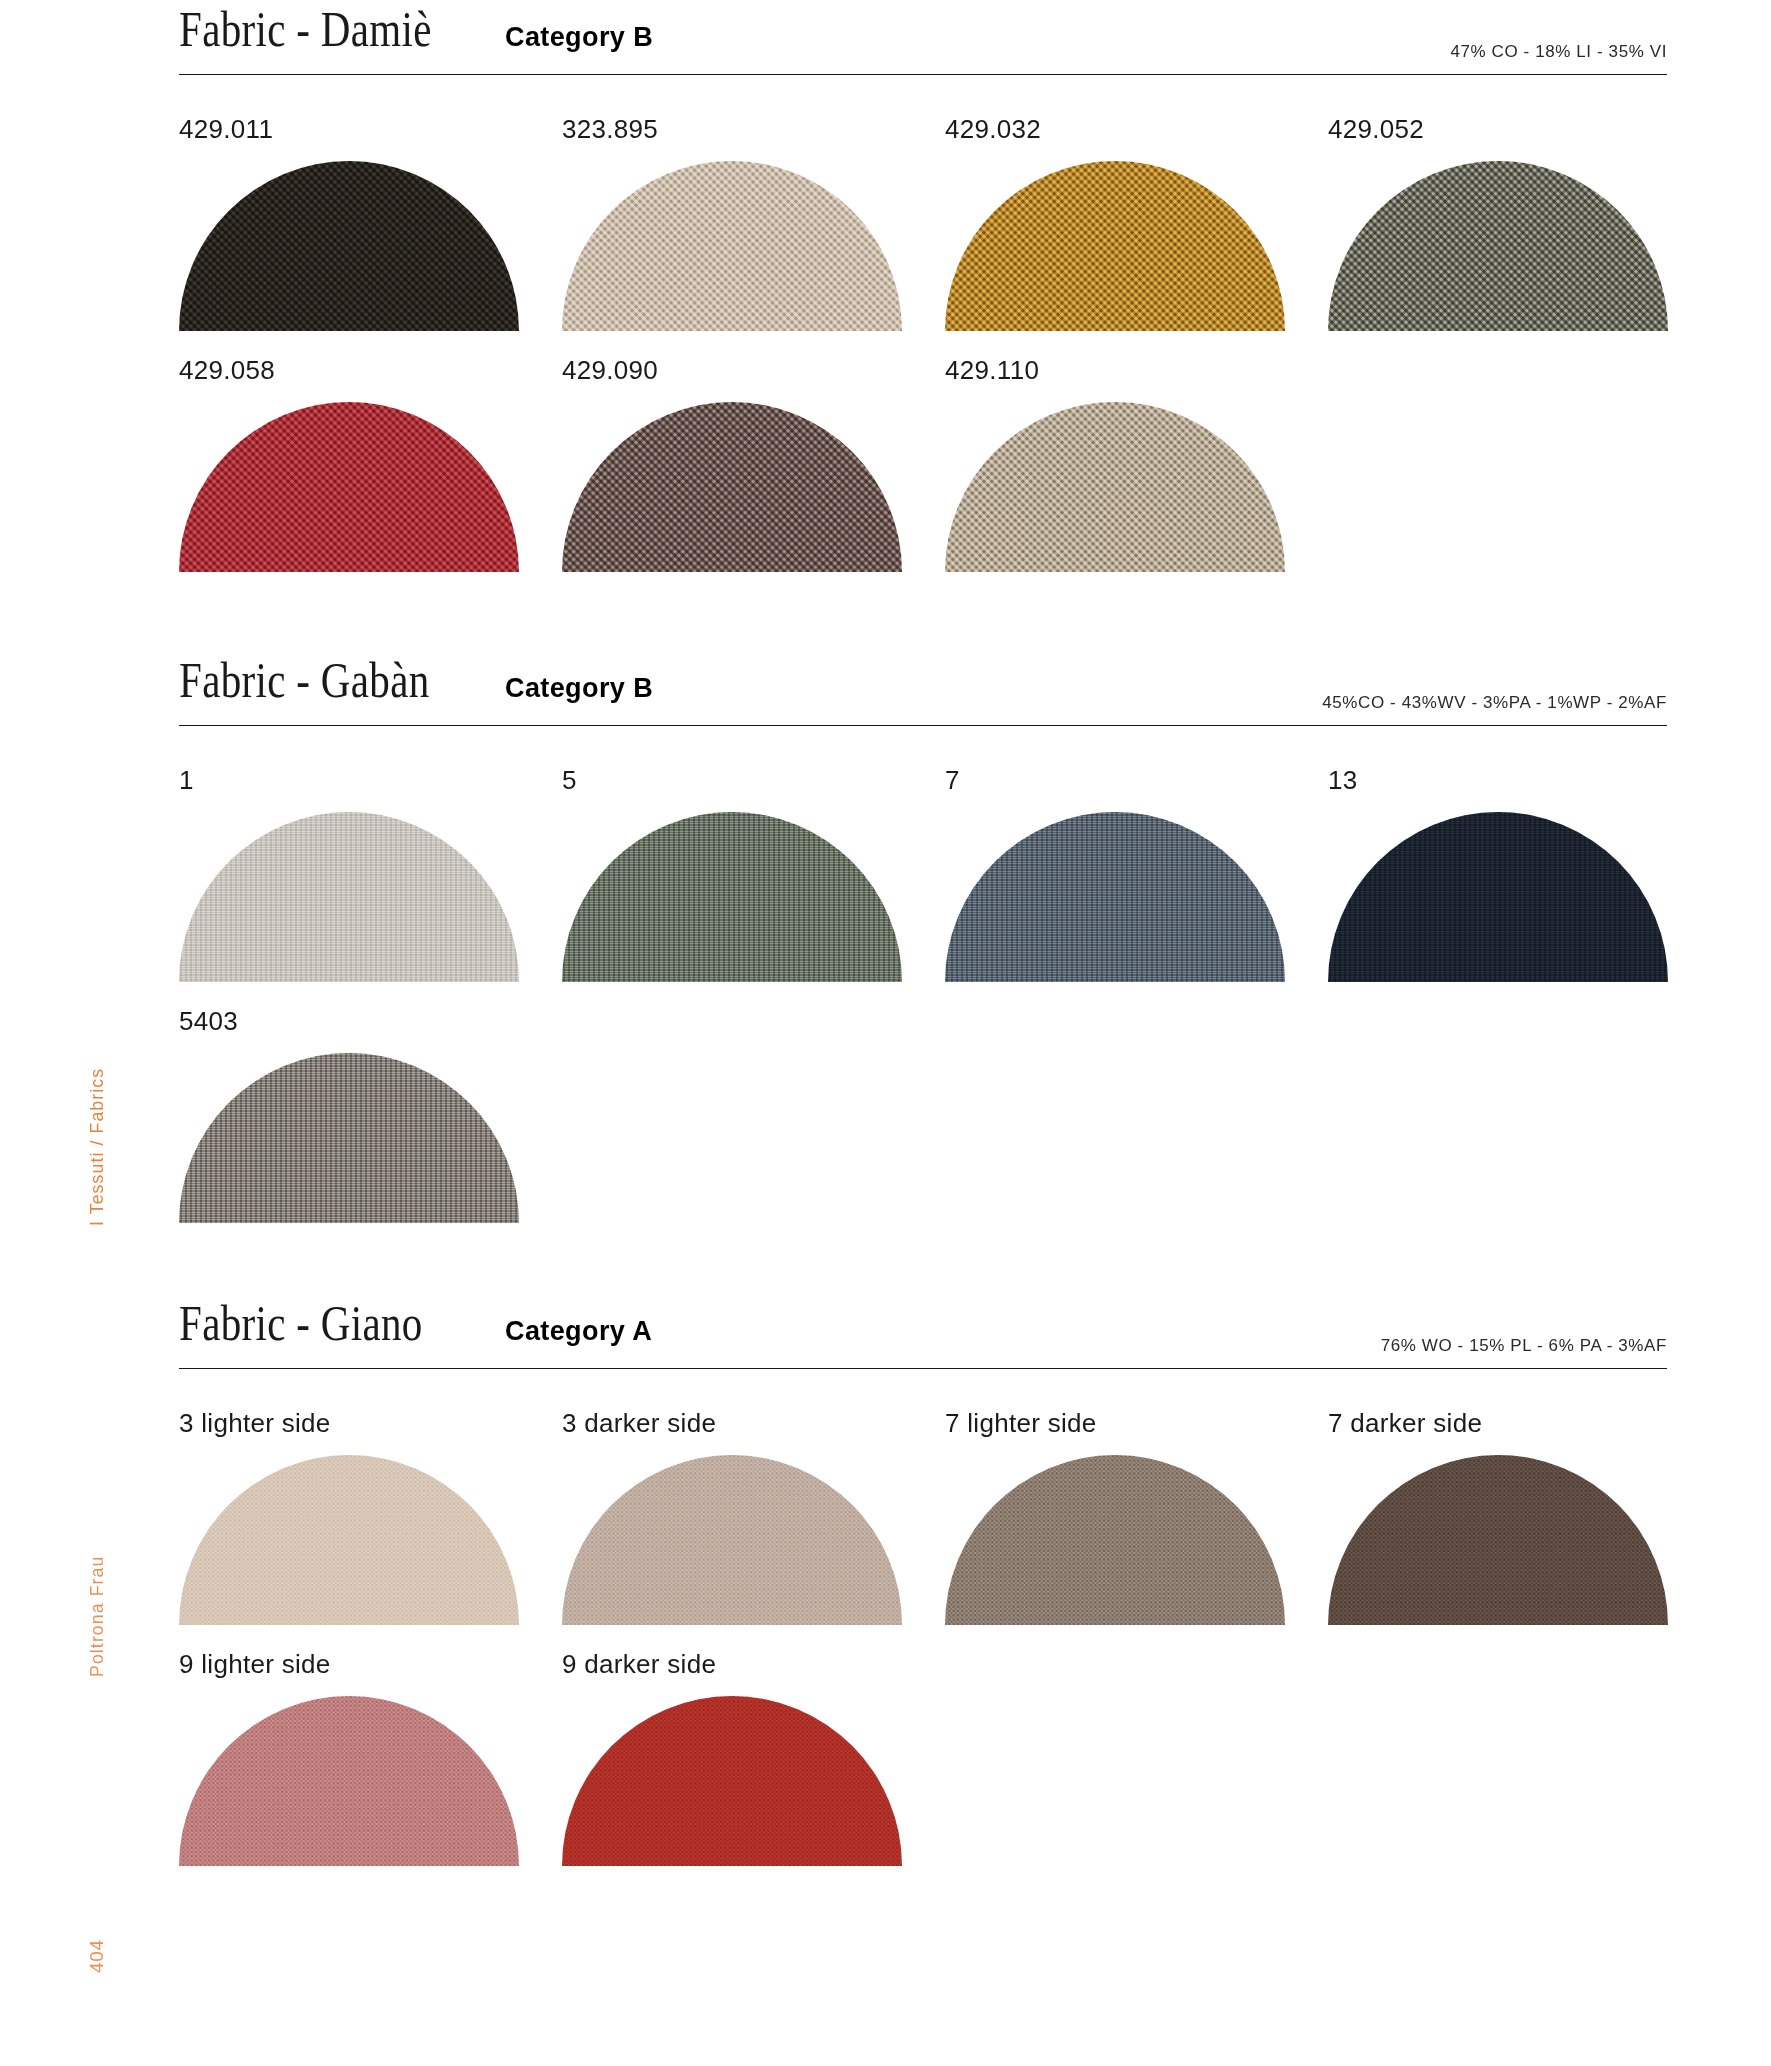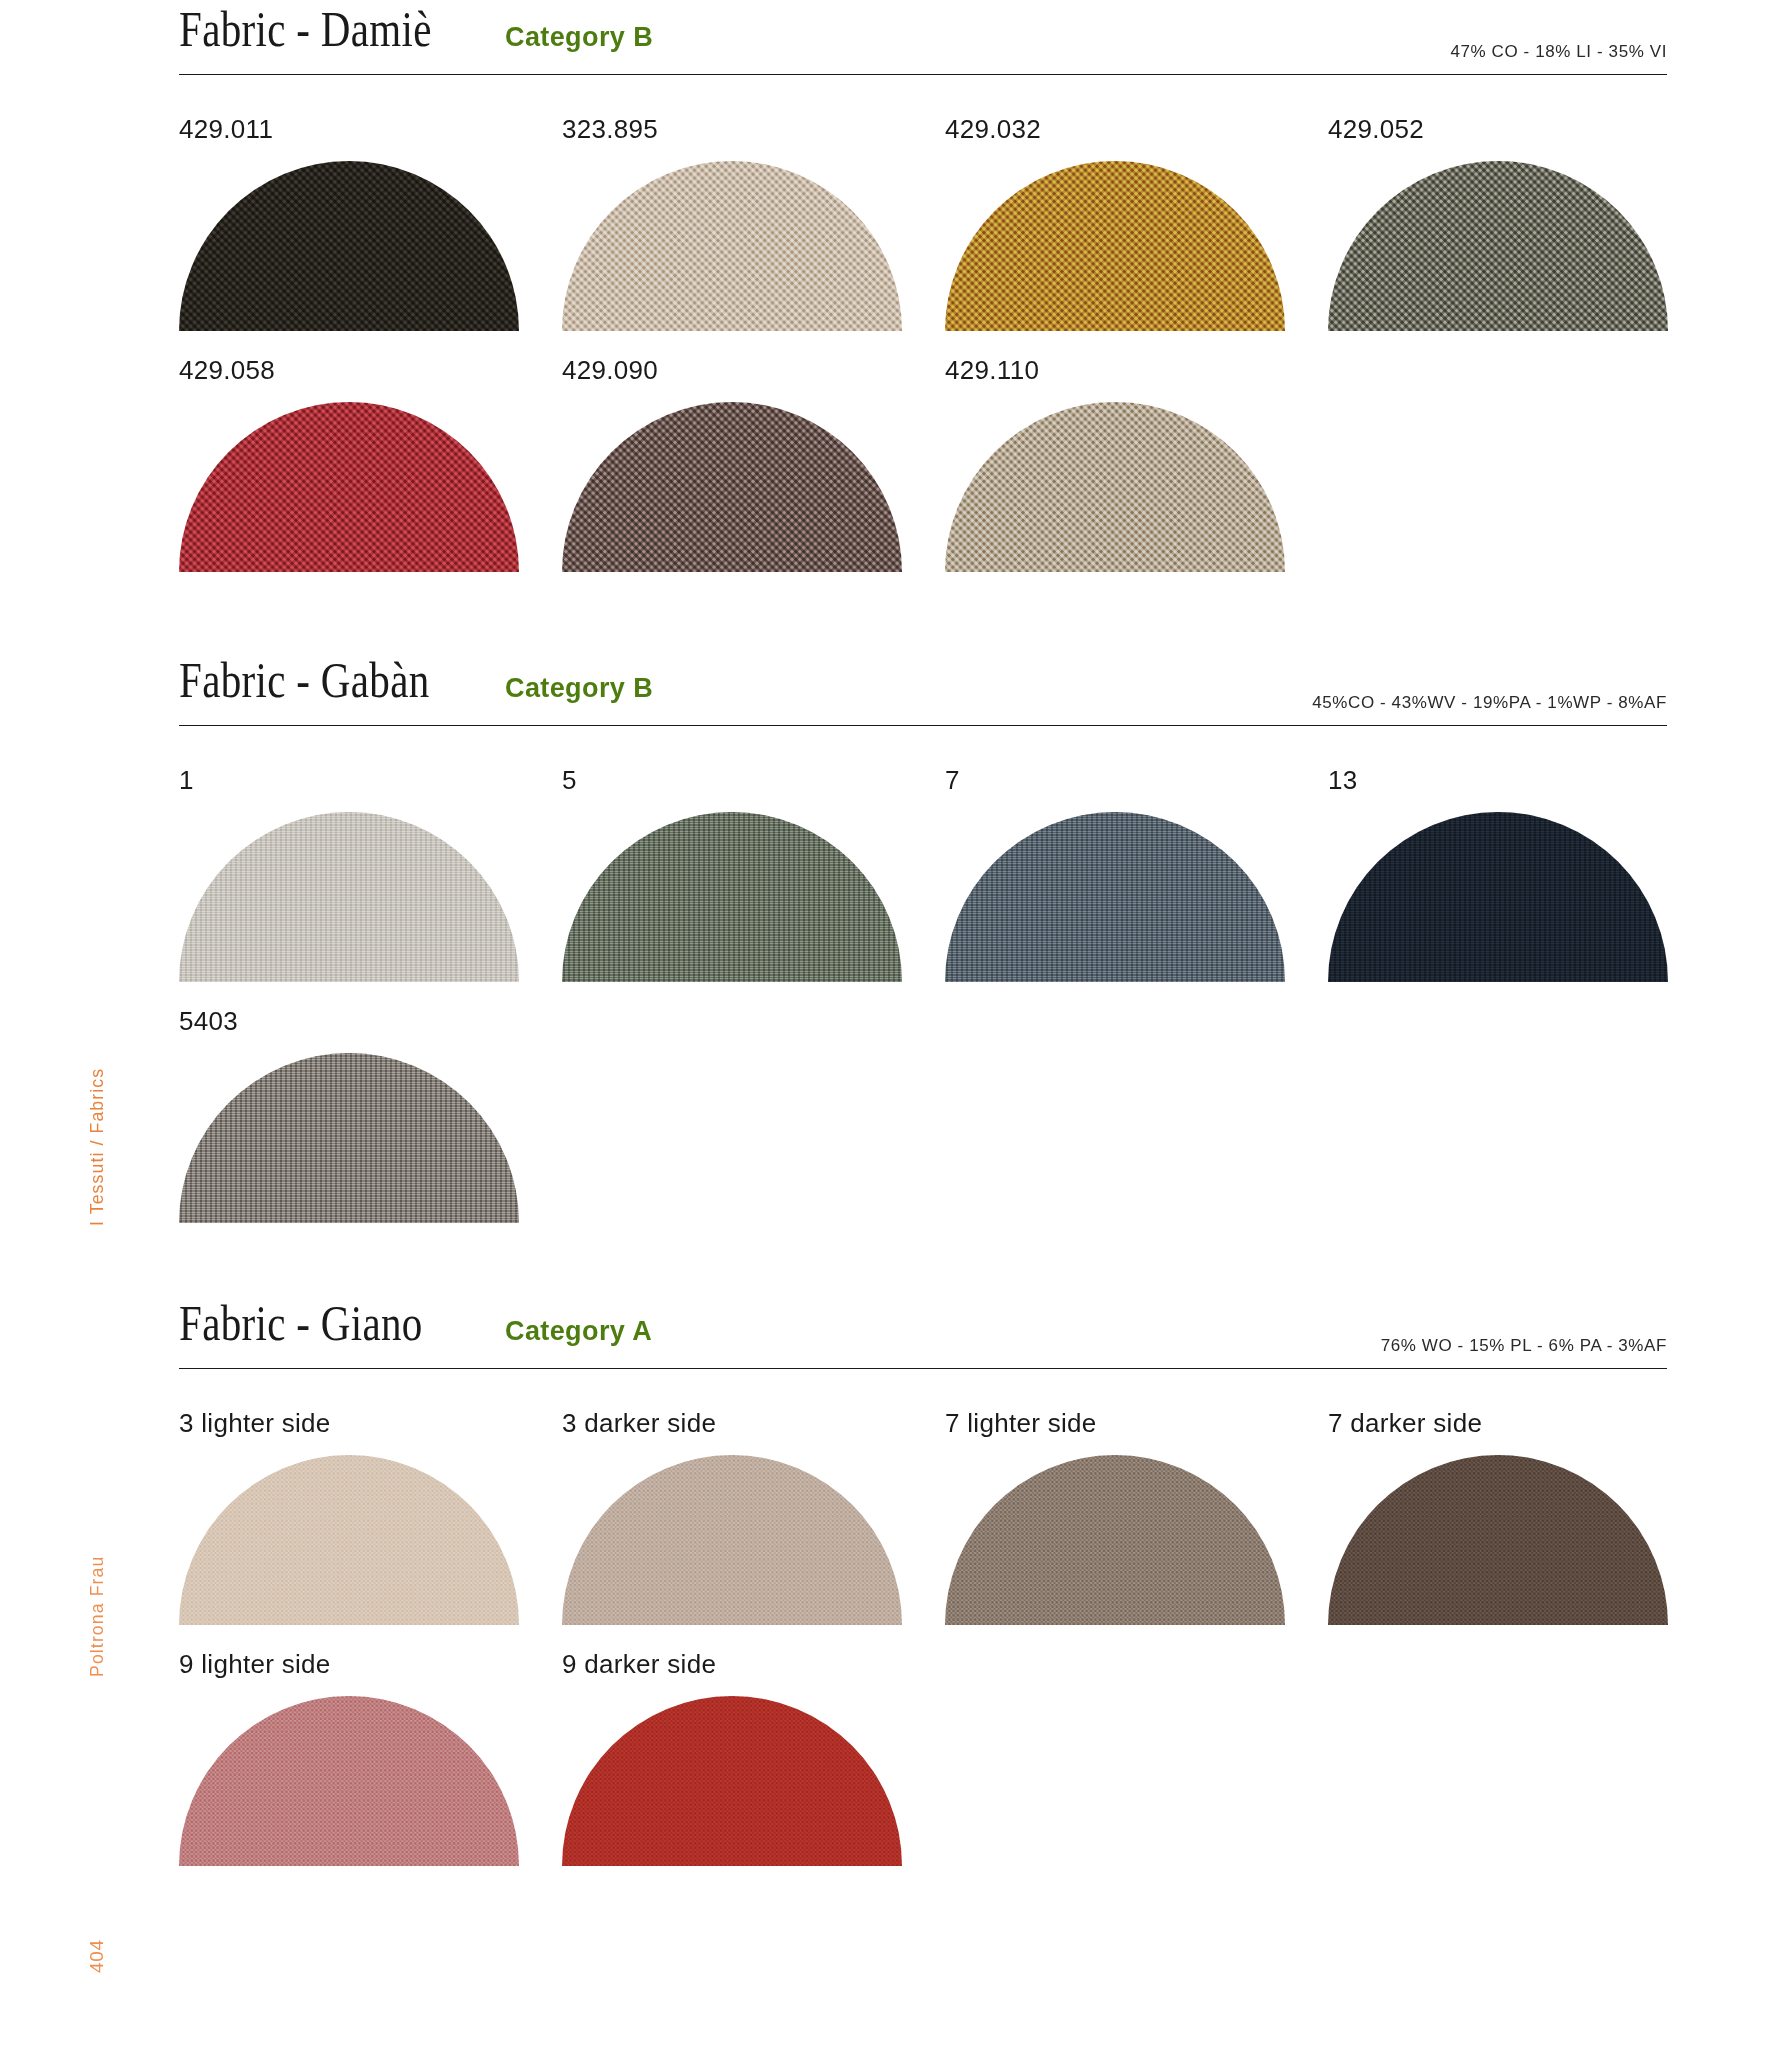--- a/index.html
+++ b/index.html
@@ -79,21 +79,21 @@
     letter-spacing: 0.4px;
     transform: scaleX(0.82);
     transform-origin: left center;
     width: 397px;
     white-space: nowrap;
   }
   .sec-cat {
     font-family: "Liberation Sans", sans-serif;
     font-size: 27px;
     font-weight: bold;
-    color: #4d7c0f;
+    color: #000000;
     letter-spacing: 0.4px;
     margin-left: -71px;
   }
   .sec-comp {
     position: absolute;
     right: 0;
     bottom: 5.7px;
     font-family: "Liberation Sans", sans-serif;
     font-size: 17px;
     font-weight: 400;
@@ -240,21 +240,21 @@
                 <div class="swatch tex-check" style="background-color: rgb(181, 168, 148);"></div>
               </div>
             </div>
           </div>
         </div>
         <div class="sec-gap-1"></div>
         <div class="section">
           <div class="sec-head">
             <div class="sec-title">Fabric - Gabàn</div>
             <div class="sec-cat">Category B</div>
-            <div class="sec-comp">45%CO - 43%WV - 19%PA - 1%WP - 8%AF</div>
+            <div class="sec-comp">45%CO - 43%WV - 3%PA - 1%WP - 2%AF</div>
           </div>
           <div class="sec-rule"></div>
           <div class="grid">
             <div class="cell">
               <div class="cell-label">1</div>
               <div class="swatch-wrap">
                 <div class="swatch tex-boucle" style="background-color: rgb(201, 197, 190);"></div>
               </div>
             </div>
             <div class="cell">

